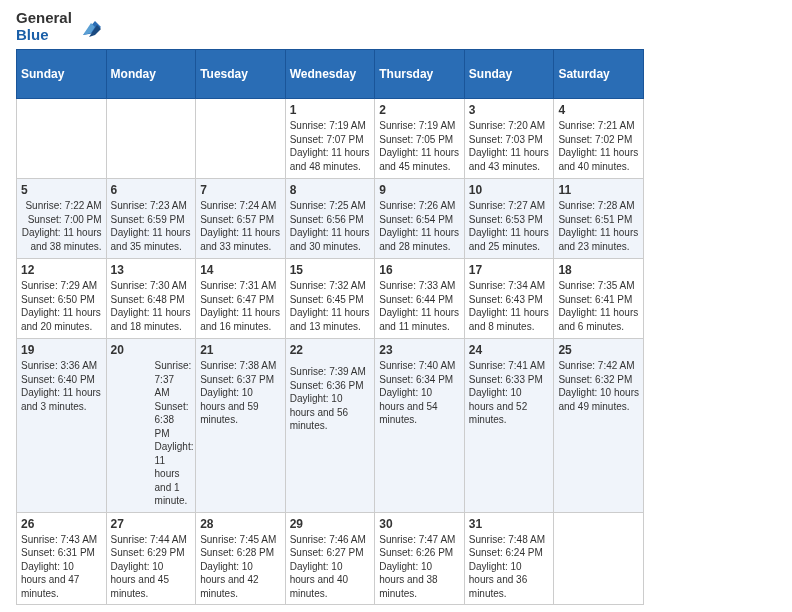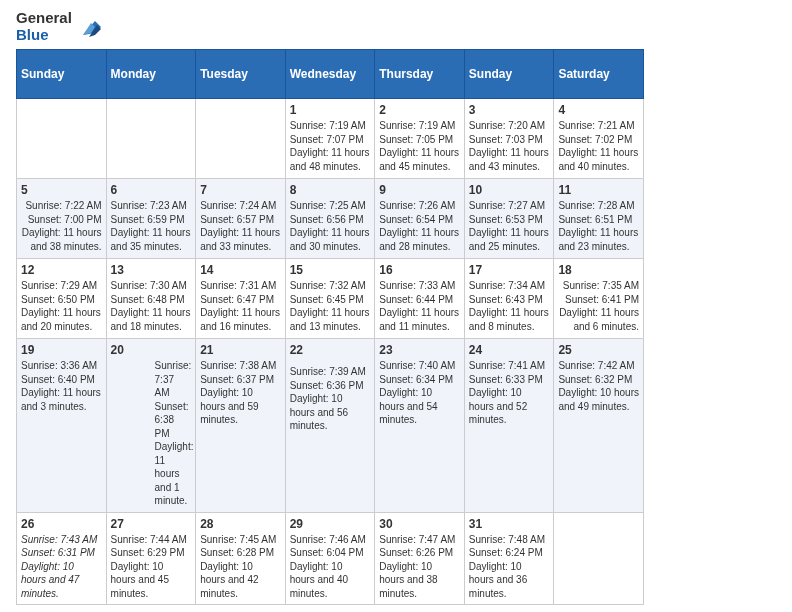--- a/index.html
+++ b/index.html
@@ -234,21 +234,21 @@
 Daylight: 11 hours and 11 minutes.</div>
           </td>
           <td>
             <span class="day-number">17</span>
             <div class="day-info" style="white-space: pre-line;">Sunrise: 7:34 AM
 Sunset: 6:43 PM
 Daylight: 11 hours and 8 minutes.</div>
           </td>
           <td>
             <span class="day-number">18</span>
-            <div class="day-info" style="white-space: pre-line; text-align: right;">Sunrise: 7:35 AM
+            <div class="day-info" style="white-space: pre-line;">Sunrise: 7:35 AM
 Sunset: 6:41 PM
 Daylight: 11 hours and 6 minutes.</div>
           </td>
         </tr>
         <tr>
           <td>
             <span class="day-number">19</span>
             <div class="day-info" style="white-space: pre-line;">Sunrise: 3:36 AM
 Sunset: 6:40 PM
 Daylight: 11 hours and 3 minutes.</div>
@@ -286,40 +286,40 @@
           <td>
             <span class="day-number">25</span>
             <div class="day-info" style="white-space: pre-line;">Sunrise: 7:42 AM
 Sunset: 6:32 PM
 Daylight: 10 hours and 49 minutes.</div>
           </td>
         </tr>
         <tr>
           <td>
             <span class="day-number">26</span>
-            <div class="day-info" style="white-space: pre-line; font-style: italic;">Sunrise: 7:43 AM
+            <div class="day-info" style="white-space: pre-line;">Sunrise: 7:43 AM
 Sunset: 6:31 PM
 Daylight: 10 hours and 47 minutes.</div>
           </td>
           <td>
             <span class="day-number">27</span>
             <div class="day-info" style="white-space: pre-line;">Sunrise: 7:44 AM
 Sunset: 6:29 PM
 Daylight: 10 hours and 45 minutes.</div>
           </td>
           <td>
             <span class="day-number">28</span>
             <div class="day-info" style="white-space: pre-line;">Sunrise: 7:45 AM
 Sunset: 6:28 PM
 Daylight: 10 hours and 42 minutes.</div>
           </td>
           <td>
             <span class="day-number">29</span>
             <div class="day-info" style="white-space: pre-line;">Sunrise: 7:46 AM
-Sunset: 6:04 PM
+Sunset: 6:27 PM
 Daylight: 10 hours and 40 minutes.</div>
           </td>
           <td>
             <span class="day-number">30</span>
             <div class="day-info" style="white-space: pre-line;">Sunrise: 7:47 AM
 Sunset: 6:26 PM
 Daylight: 10 hours and 38 minutes.</div>
           </td>
           <td>
             <span class="day-number">31</span>

